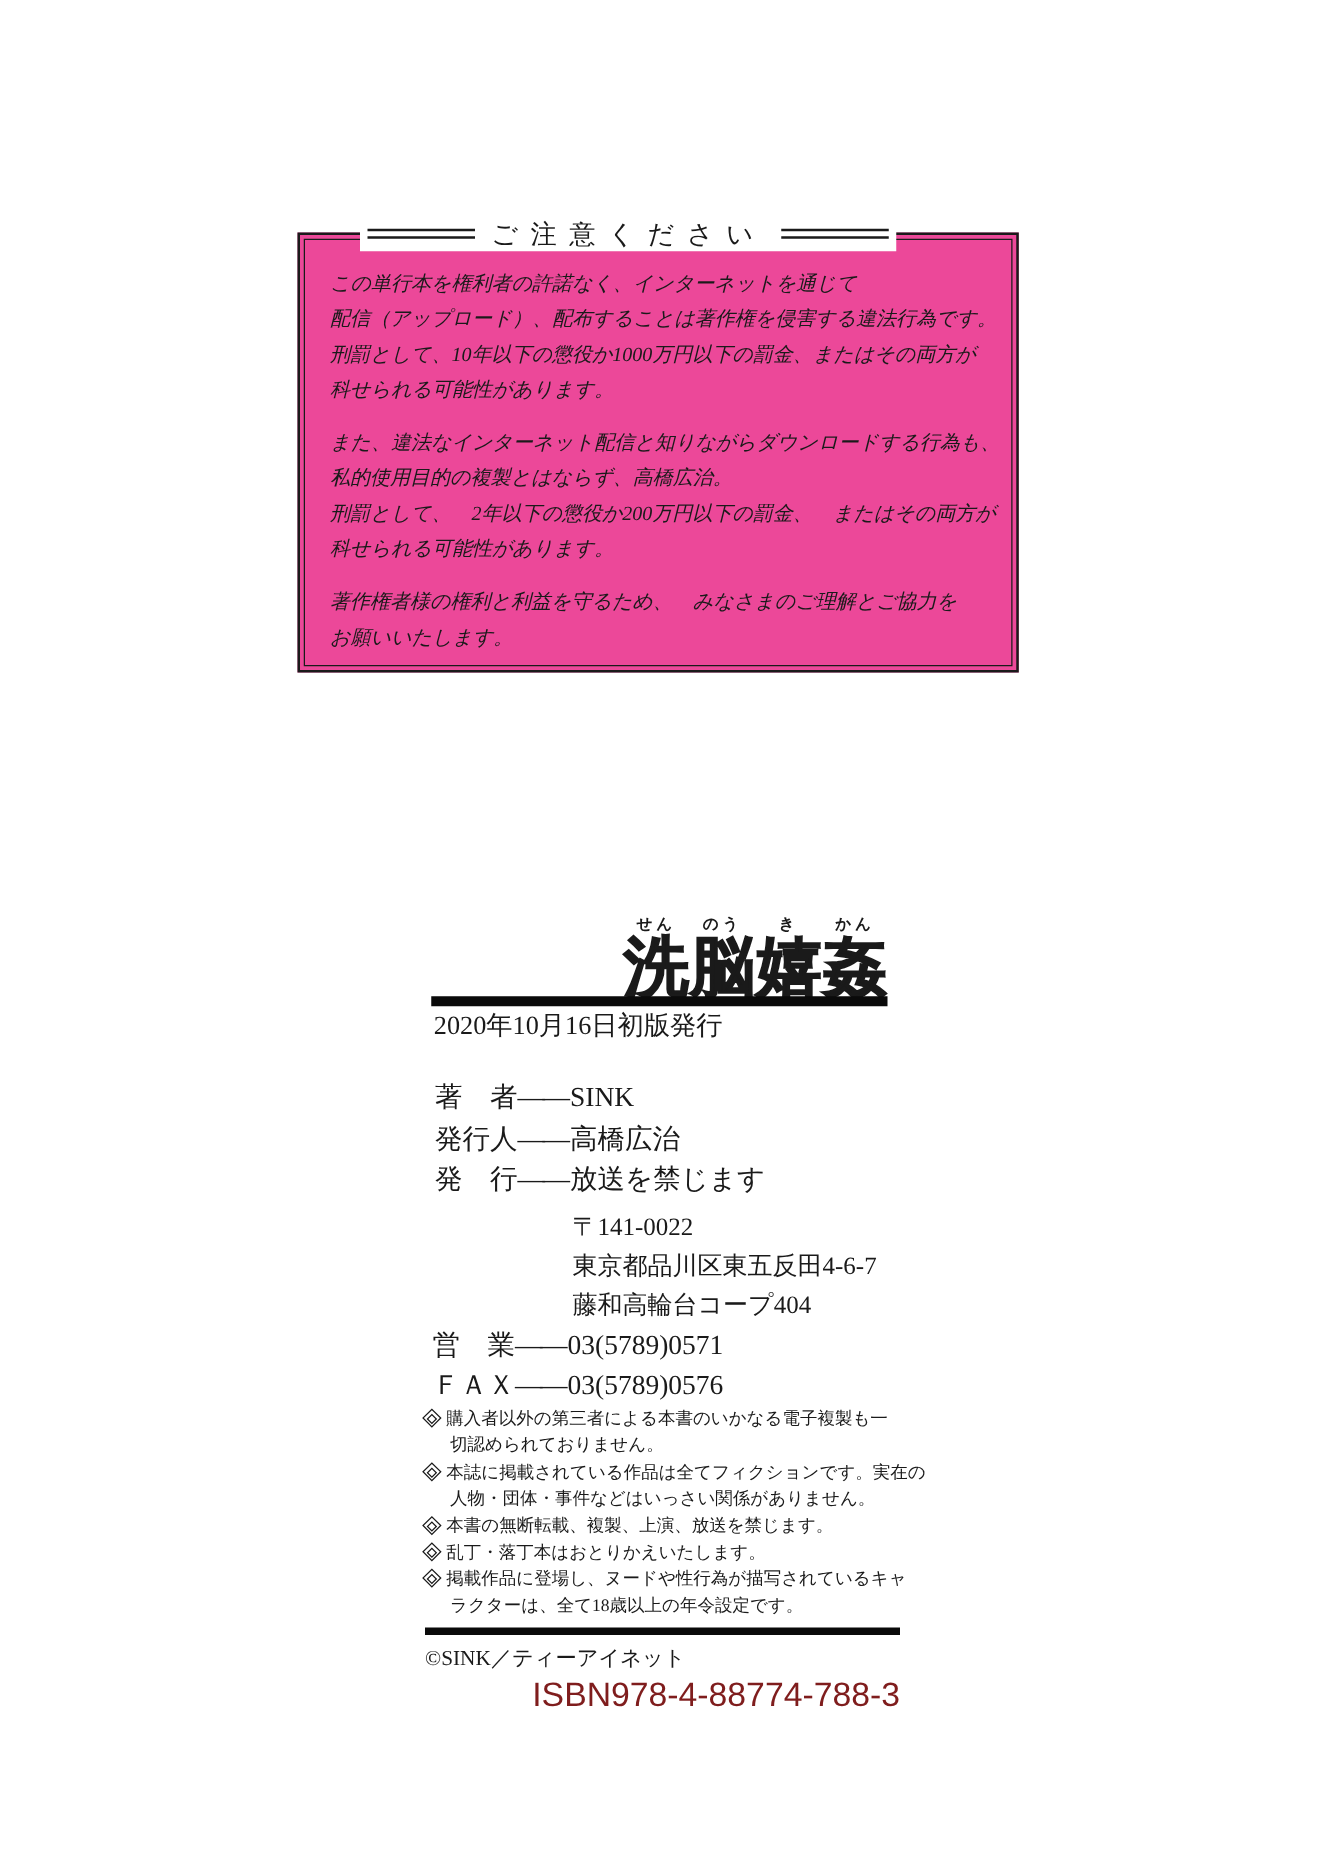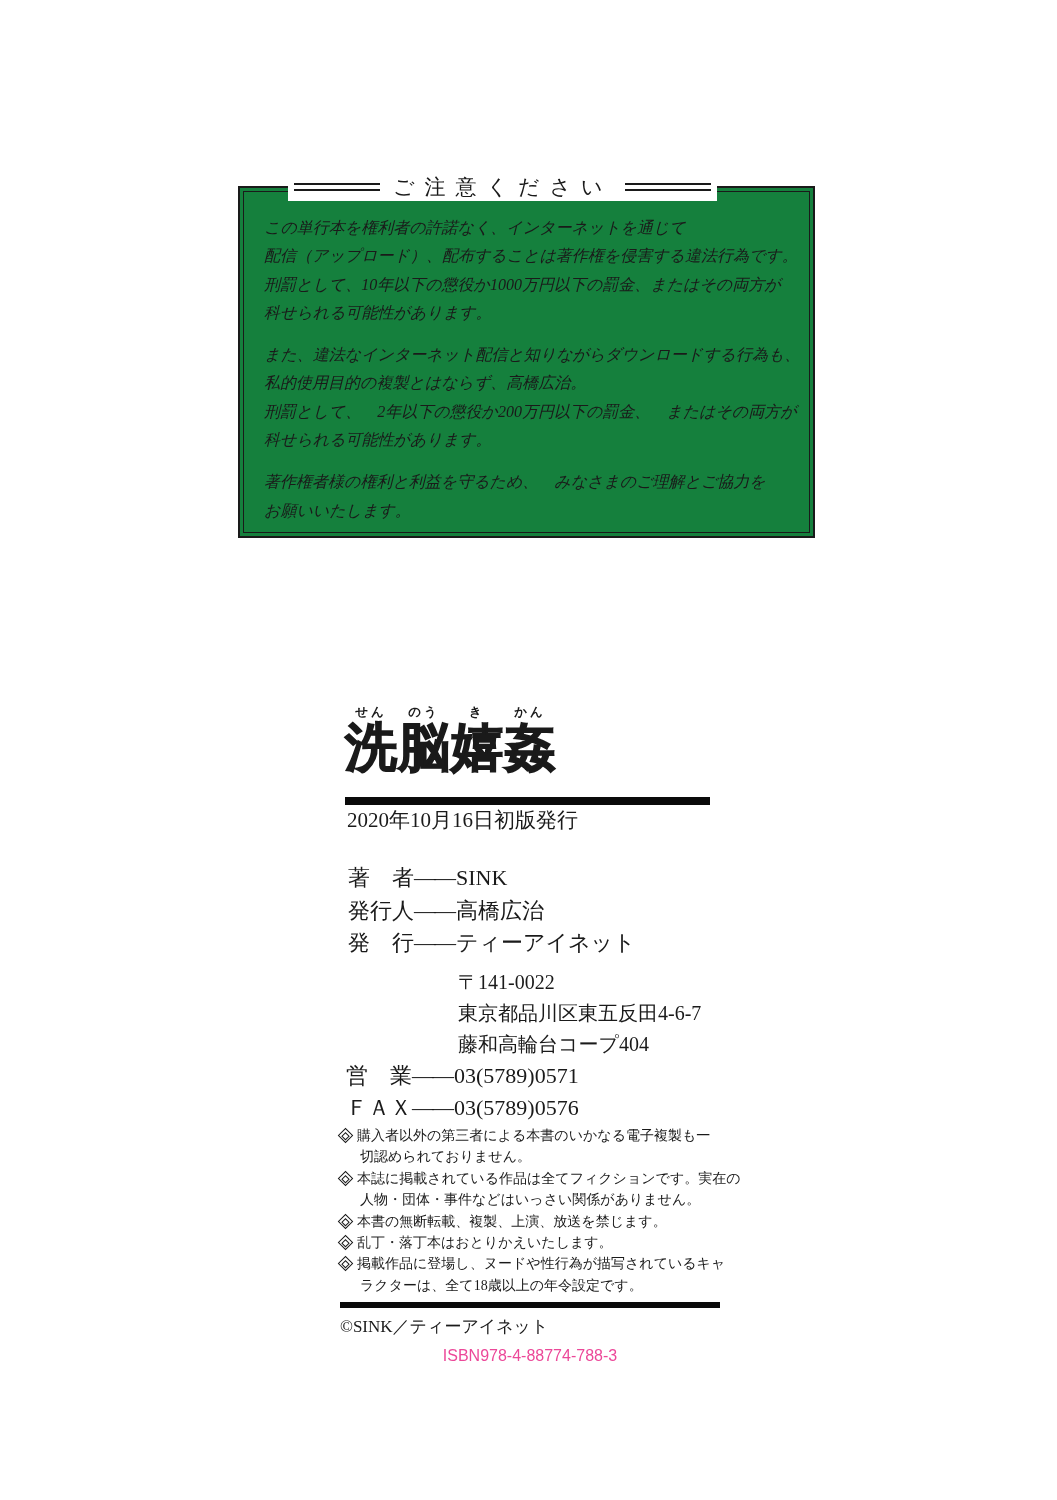--- a/index.html
+++ b/index.html
@@ -20,21 +20,21 @@
 
   
   .notice-box {
     position: absolute;
     left: 238px;
     top: 186px;
     width: 577px;
     height: 352px;
     border: 2px solid #1a1a1a;
     box-sizing: border-box;
-    background: #15803d;
+    background: #ec4899;
     padding-left: 41px;
   }
   .notice-inner-border {
     position: absolute;
     inset: 3px;
     border: 1px solid #1a1a1a;
     pointer-events: none;
   }
   .notice-legend {
     position: absolute;
@@ -72,23 +72,23 @@
     margin: 0 0 14px 0;
   }
   .notice-content .line {
     white-space: nowrap;
   }
 
   
   .title-block {
     position: absolute;
     left: 345px;
-    top: 702px;
+    top: 730px;
     width: 365px;
-    text-align: left;
+    text-align: right;
   }
   .title-row {
     display: inline-flex;
     gap: 1px;
   }
   .title-char {
     display: inline-flex;
     flex-direction: column;
     align-items: center;
   }
@@ -203,25 +203,25 @@
     top: 1312px;
     font-size: 17px;
     line-height: 30px;
     white-space: nowrap;
   }
   .isbn {
     position: absolute;
     left: 340px;
     top: 1341px;
     width: 380px;
-    text-align: center;
+    text-align: right;
     font-family: "Liberation Sans", "DejaVu Sans", sans-serif;
-    font-size: 16px;
+    font-size: 27px;
     line-height: 30px;
-    color: #ec4899;
+    color: #7f1d1d;
     white-space: nowrap;
   }
 </style>
 </head>
 <body>
 
 <div class="page">
 
   <div class="notice-box">
     <div class="notice-inner-border"></div>
@@ -278,21 +278,21 @@
   <div class="edition-date">2020年10月16日初版発行</div>
 
   <div class="colophon-rows">
     <div>
       <span class="colophon-label">著　者</span><span class="dash">——</span><span>SINK</span>
     </div>
     <div>
       <span class="colophon-label">発行人</span><span class="dash">——</span><span>高橋広治</span>
     </div>
     <div>
-      <span class="colophon-label">発　行</span><span class="dash">——</span><span>ティーアイネット</span>
+      <span class="colophon-label">発　行</span><span class="dash">——</span><span>放送を禁じます</span>
     </div>
   </div>
 
   <div class="address-block">
     <div>〒141-0022</div>
     <div>東京都品川区東五反田4-6-7</div>
     <div>藤和高輪台コープ404</div>
   </div>
 
   <div class="contact-rows">

